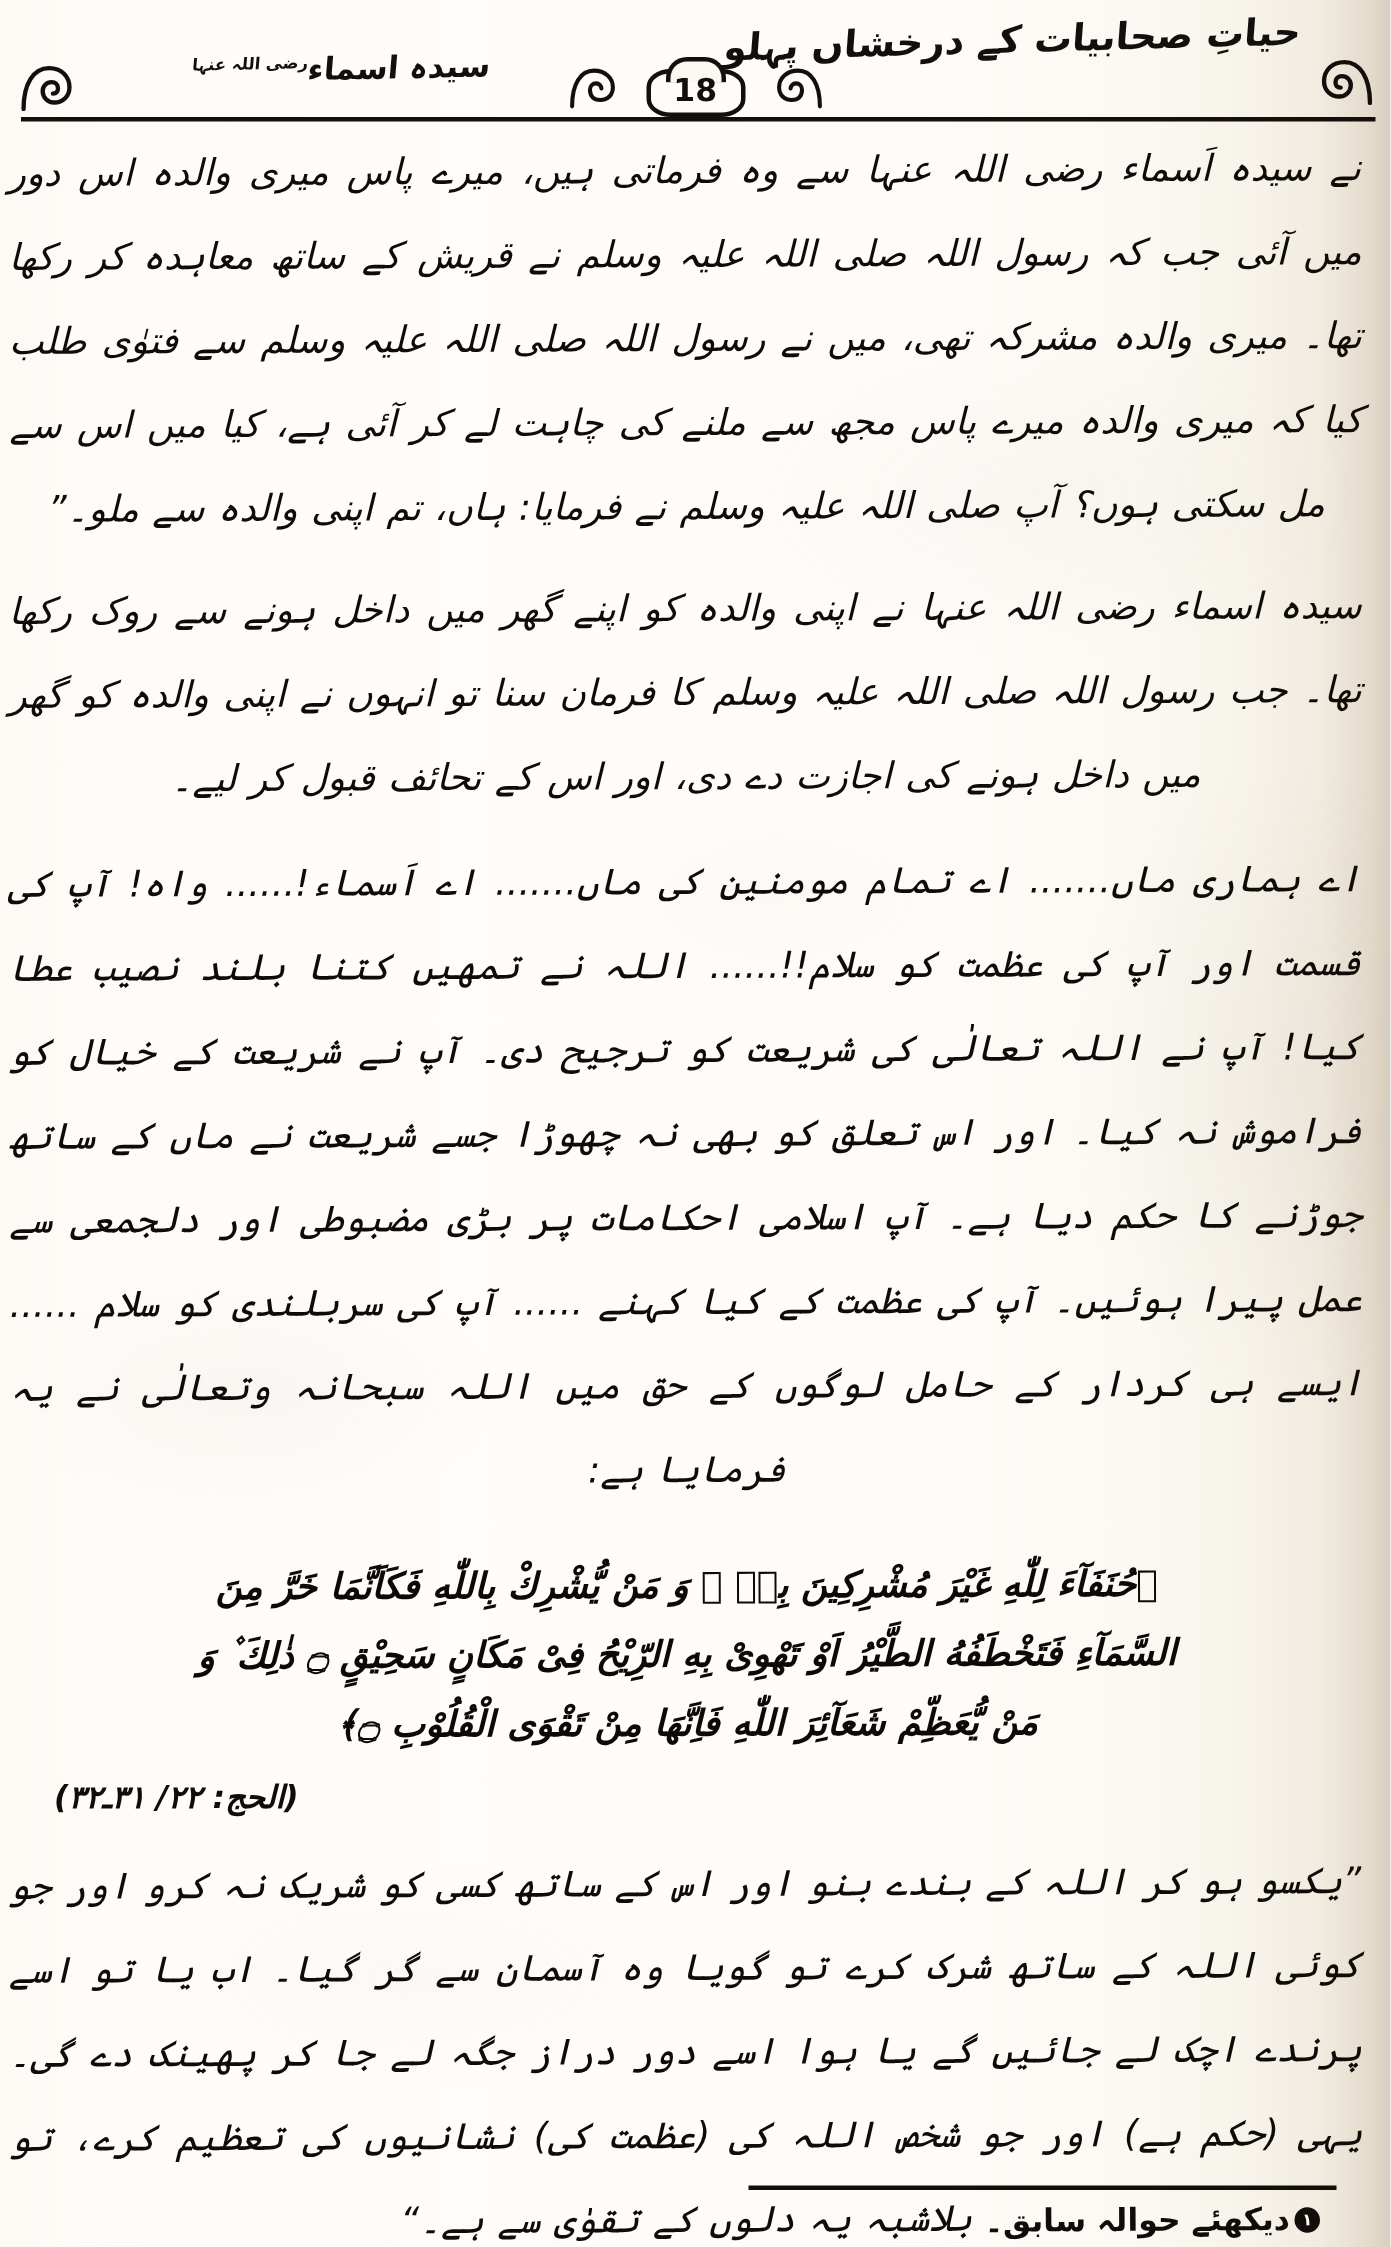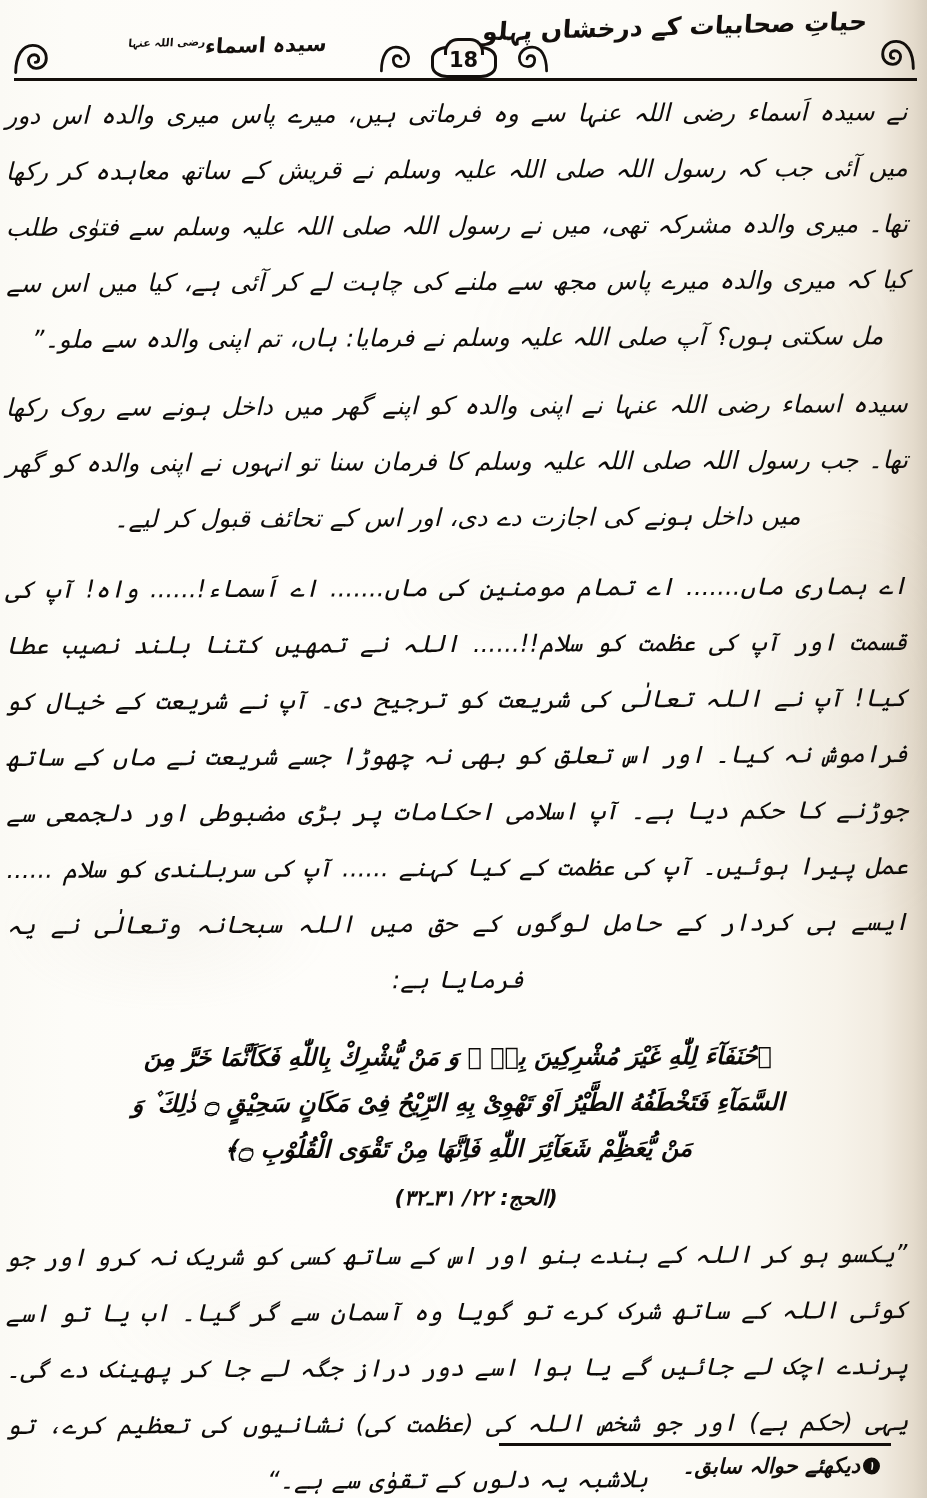--- a/index.html
+++ b/index.html
@@ -195,34 +195,33 @@
     color: #0c0907;
     letter-spacing: 0.2px;
     white-space: nowrap;
   }
   .verse-line.l1 { font-size: 24px; }
   .verse-line.l2 { font-size: 24px; }
   .verse-line.l3 { font-size: 24px; }
   #verse-ref {
     margin: 14px 0 0;
     padding-left: 36px;
-    text-align: center;
+    text-align: left;
     font-size: 21px;
     font-weight: 600;
     color: #100c09;
     direction: rtl;
   }
 
   
   #footnote-area {
     position: absolute;
-    bottom: 18px;
+    bottom: 4px;
     right: 0;
     left: 0;
-    font-style: italic;
   }
   #footnote-rule {
     width: 392px;
     height: 3.2px;
     background: #120e0a;
     margin: 0 36px 10px auto;
   }
   #footnote-text {
     font-family: "DejaVu Sans", sans-serif;
     font-size: 21px;

